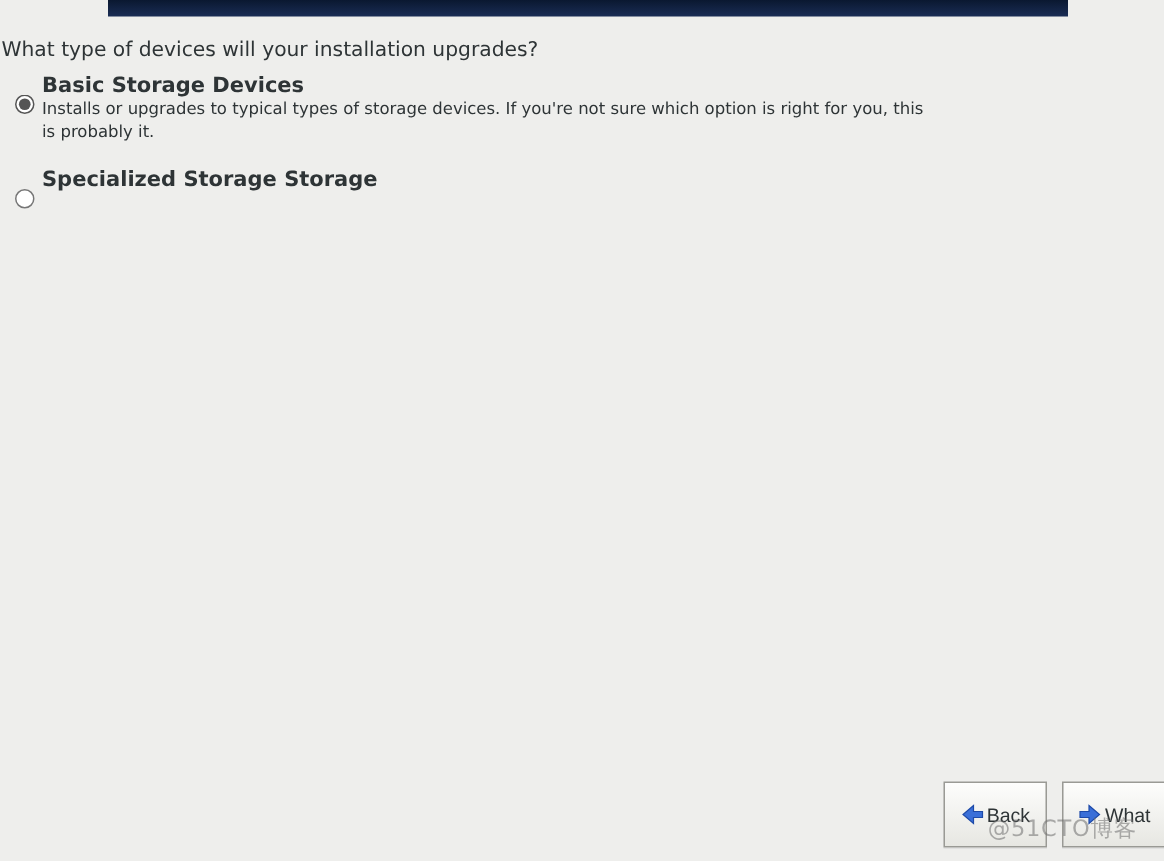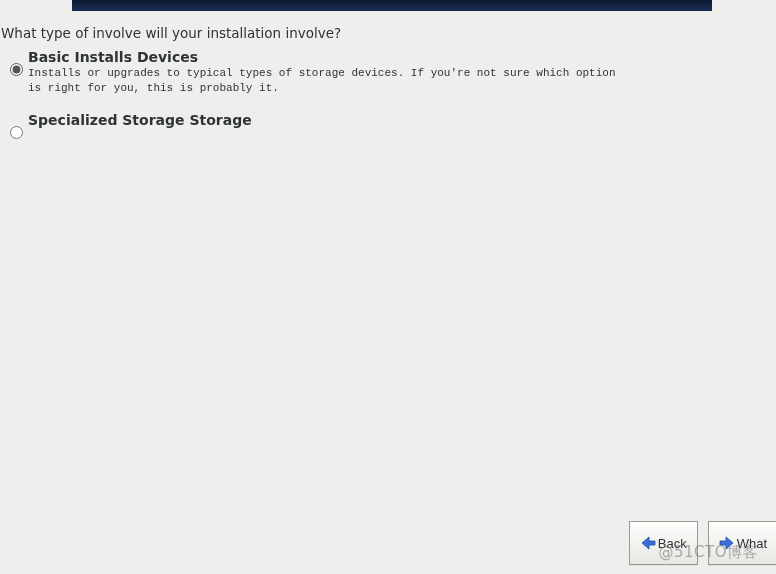--- a/index.html
+++ b/index.html
@@ -60,21 +60,20 @@
       font-weight: bold;
       font-size: 14px;
       color: #2e3436;
       margin-bottom: 1px;
     }
     .option-desc {
       font-size: 11px;
       color: #2e3436;
       line-height: 1.35;
       max-width: 590px;
-      font-family: Liberation Mono, monospace;
     }
     .button-bar {
       position: absolute;
       bottom: 9px;
       right: 0;
       display: flex;
       gap: 10px;
       padding-right: 0;
     }
     .nav-button {
@@ -109,30 +108,30 @@
       pointer-events: none;
       letter-spacing: 0.5px;
       z-index: 10;
     }
   </style>
 </head>
 <body>
 
 <div class="header-banner"></div>
 
-<div class="question">What type of involve will your installation involve?</div>
+<div class="question">What type of devices will your installation upgrades?</div>
 
 <div class="options-container">
 
   <div class="option-row">
     <div class="radio-wrap">
       <input type="radio" name="storage" checked="" style="">
     </div>
     <div class="option-content">
-      <div class="option-title">Basic Installs Devices</div>
+      <div class="option-title">Basic Storage Devices</div>
       <div class="option-desc">Installs or upgrades to typical types of storage devices.  If you're not sure which option is right for you, this is probably it.</div>
     </div>
   </div>
 
   <div class="option-row">
     <div class="radio-wrap">
       <input type="radio" name="storage" style="">
     </div>
     <div class="option-content">
       <div class="option-title">Specialized Storage Storage</div>

